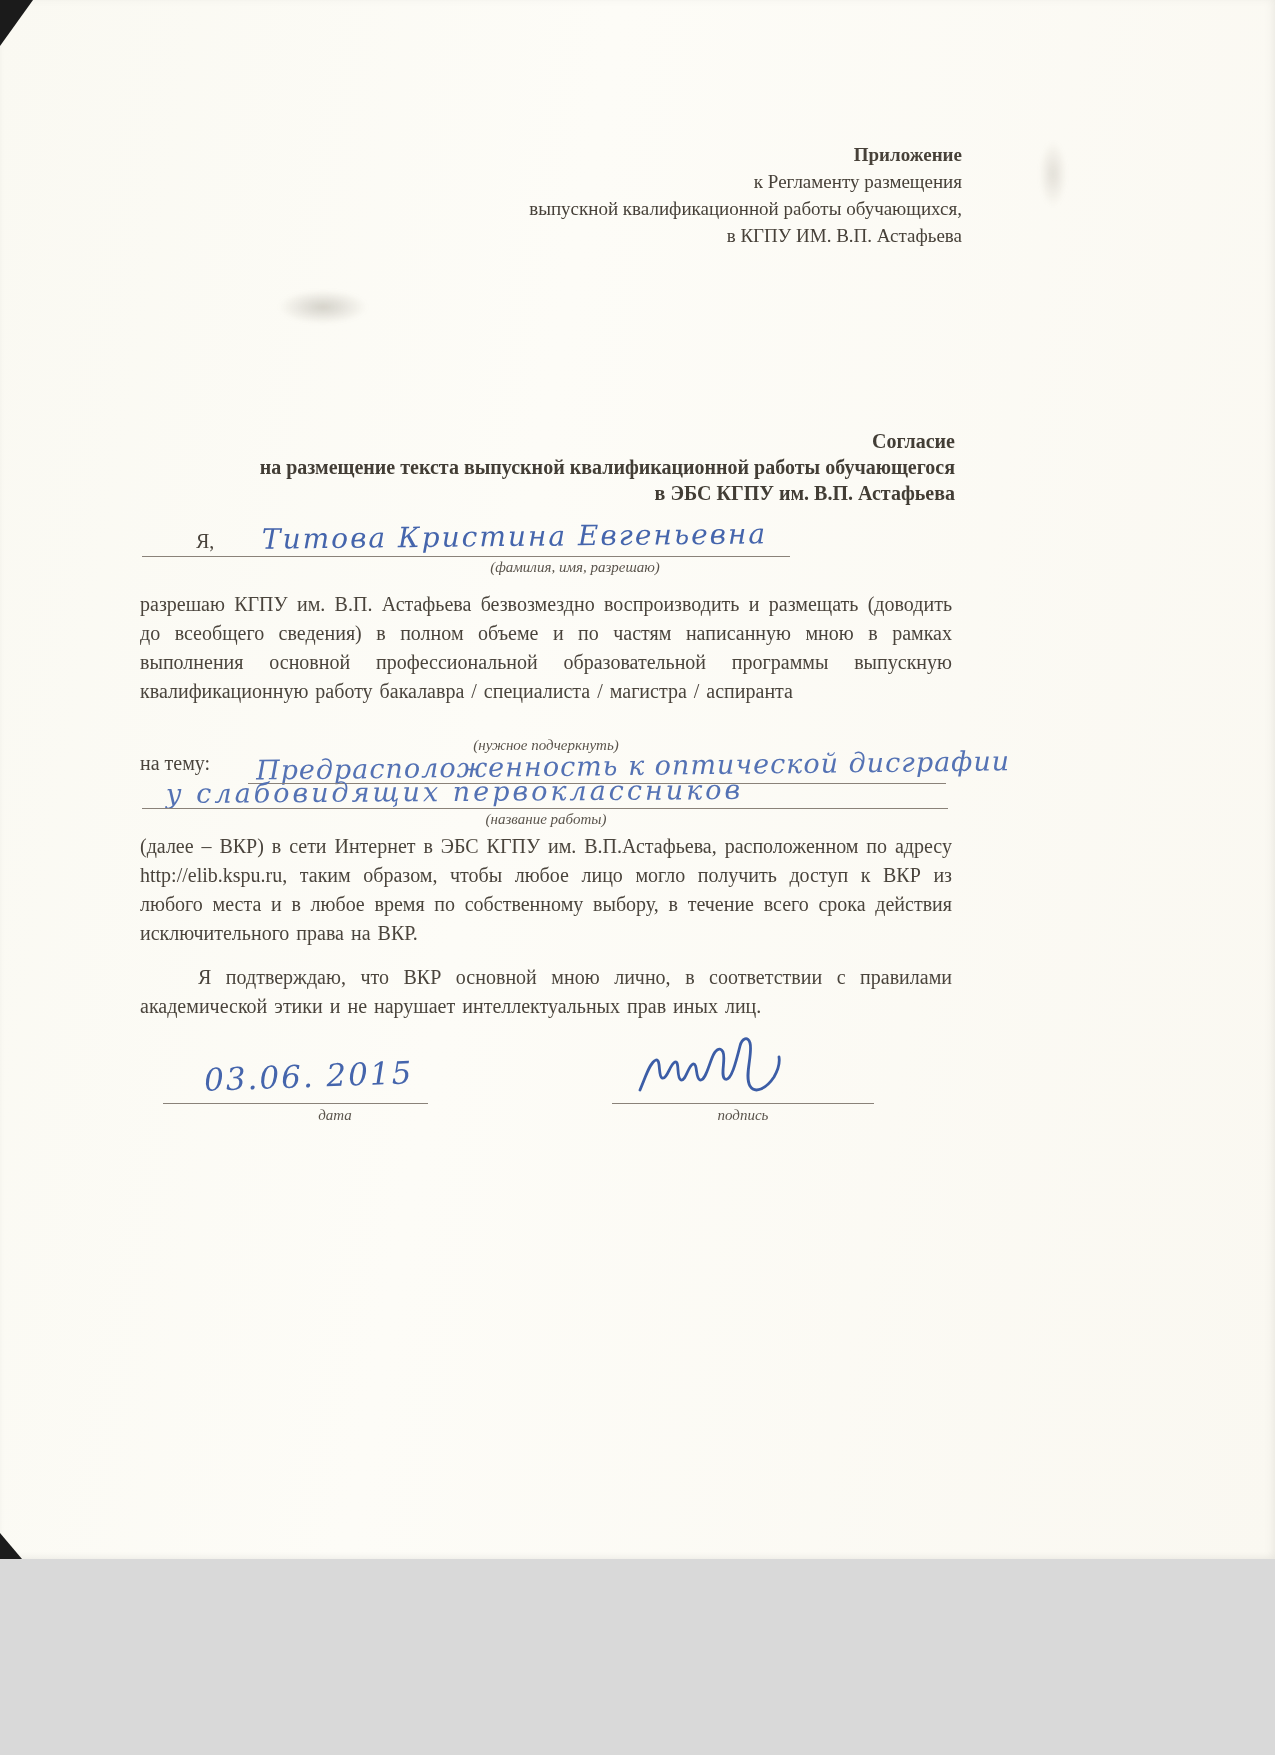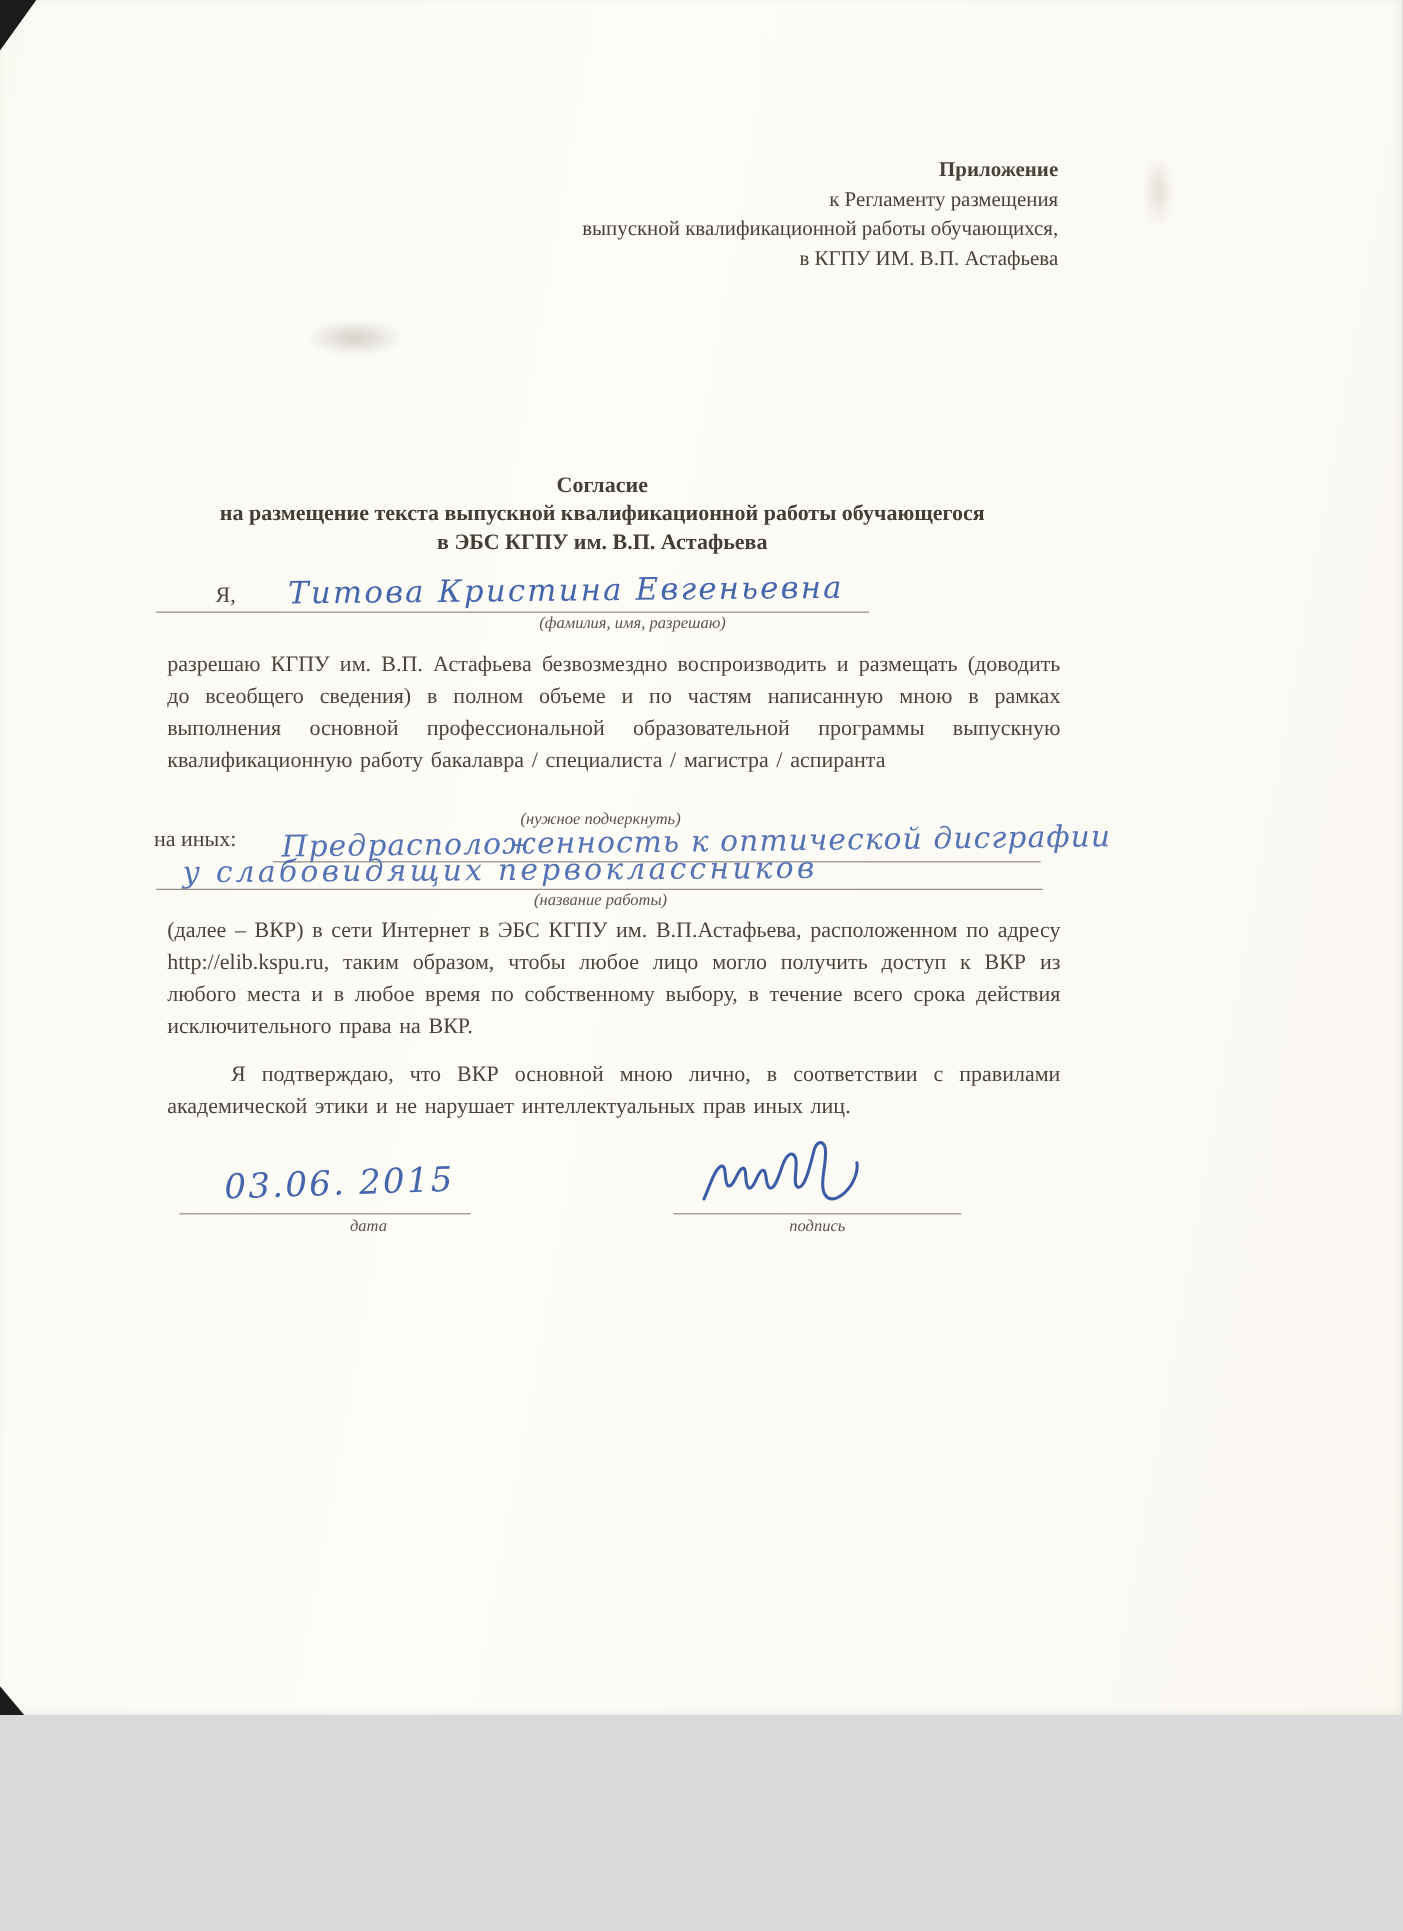--- a/index.html
+++ b/index.html
@@ -17,23 +17,23 @@
   
   .artifact{position:absolute;}
   .corner-tl{top:0;left:0;width:0;height:0;border-top:46px solid #1b1b1b;border-right:33px solid transparent;}
   .edge-left-bottom{left:0;top:1688px;width:11px;height:34px;background:#1d1d1d;border-radius:0 70% 70% 0 / 0 50% 50% 0;}
   .corner-bl{bottom:0;left:0;width:0;height:0;border-bottom:26px solid #1c1c1c;border-right:22px solid transparent;}
   .smudge{left:278px;top:290px;width:90px;height:34px;background:radial-gradient(ellipse at center,rgba(120,113,100,0.30),transparent 70%);filter:blur(2px);}
   .streak{left:1038px;top:138px;width:30px;height:72px;background:radial-gradient(ellipse at center,rgba(140,130,115,0.22),transparent 65%);filter:blur(2px);}
   
   .appendix{position:absolute;top:141px;right:313px;text-align:right;font-size:19px;line-height:27px;color:#474139;}
   .appendix .b{font-weight:bold;}
-  .doc-title{position:absolute;top:428px;left:140px;width:815px;text-align:center;font-weight:bold;font-size:20px;line-height:26px;color:#423d35;}
+  .doc-title{position:absolute;top:428px;left:140px;width:815px;text-align:right;font-weight:bold;font-size:20px;line-height:26px;color:#423d35;}
   .pronoun{position:absolute;top:530px;left:196px;font-size:20px;}
-  .para{position:absolute;left:140px;width:812px;font-size:20px;line-height:29px;text-align:justify;word-spacing:2px;color:#4a443c;margin-left:12px;}
+  .para{position:absolute;left:140px;width:812px;font-size:20px;line-height:29px;text-align:justify;word-spacing:2px;color:#4a443c;}
   .para1{top:590px;}
   .para2{top:832px;}
   .para3{top:963px;text-indent:58px;}
   .topic-label{position:absolute;top:752px;left:140px;font-size:20px;}
   .caption{position:absolute;font-style:italic;font-size:15px;color:#5a544c;text-align:center;}
   .caption-name{top:559px;left:350px;width:450px;}
   .caption-note{top:737px;left:140px;width:812px;}
   .caption-topic{top:811px;left:140px;width:812px;}
   .caption-date{top:1107px;left:230px;width:210px;}
   .caption-sig{top:1107px;left:612px;width:262px;}
@@ -77,21 +77,21 @@
   </div>
 
   <span class="pronoun">Я,</span>
   <span class="hw hw-name">Титова  Кристина  Евгеньевна</span>
   <div class="rule rule-name"></div>
   <div class="caption caption-name">(фамилия, имя, разрешаю)</div>
 
   <div class="para para1">разрешаю КГПУ им. В.П. Астафьева безвозмездно воспроизводить и размещать (доводить до всеобщего сведения) в полном объеме и по частям написанную мною в рамках выполнения основной профессиональной образовательной программы выпускную квалификационную работу бакалавра / специалиста / магистра / аспиранта</div>
   <div class="caption caption-note">(нужное подчеркнуть)</div>
 
-  <div class="topic-label">на иных:</div>
+  <div class="topic-label">на тему:</div>
   <span class="hw hw-topic1">Предрасположенность  к  оптической  дисграфии</span>
   <div class="rule rule-topic1"></div>
   <span class="hw hw-topic2">у  слабовидящих  первоклассников</span>
   <div class="rule rule-topic2"></div>
   <div class="caption caption-topic">(название работы)</div>
 
   <div class="para para2">(далее – ВКР) в сети Интернет в ЭБС КГПУ им. В.П.Астафьева, расположенном по адресу http://elib.kspu.ru, таким образом, чтобы любое лицо могло получить доступ к ВКР из любого места и в любое время по собственному выбору, в течение всего срока действия исключительного права на ВКР.</div>
 
   <div class="para para3">Я подтверждаю, что ВКР основной мною лично, в соответствии с правилами академической этики и не нарушает интеллектуальных прав иных лиц.</div>
 

